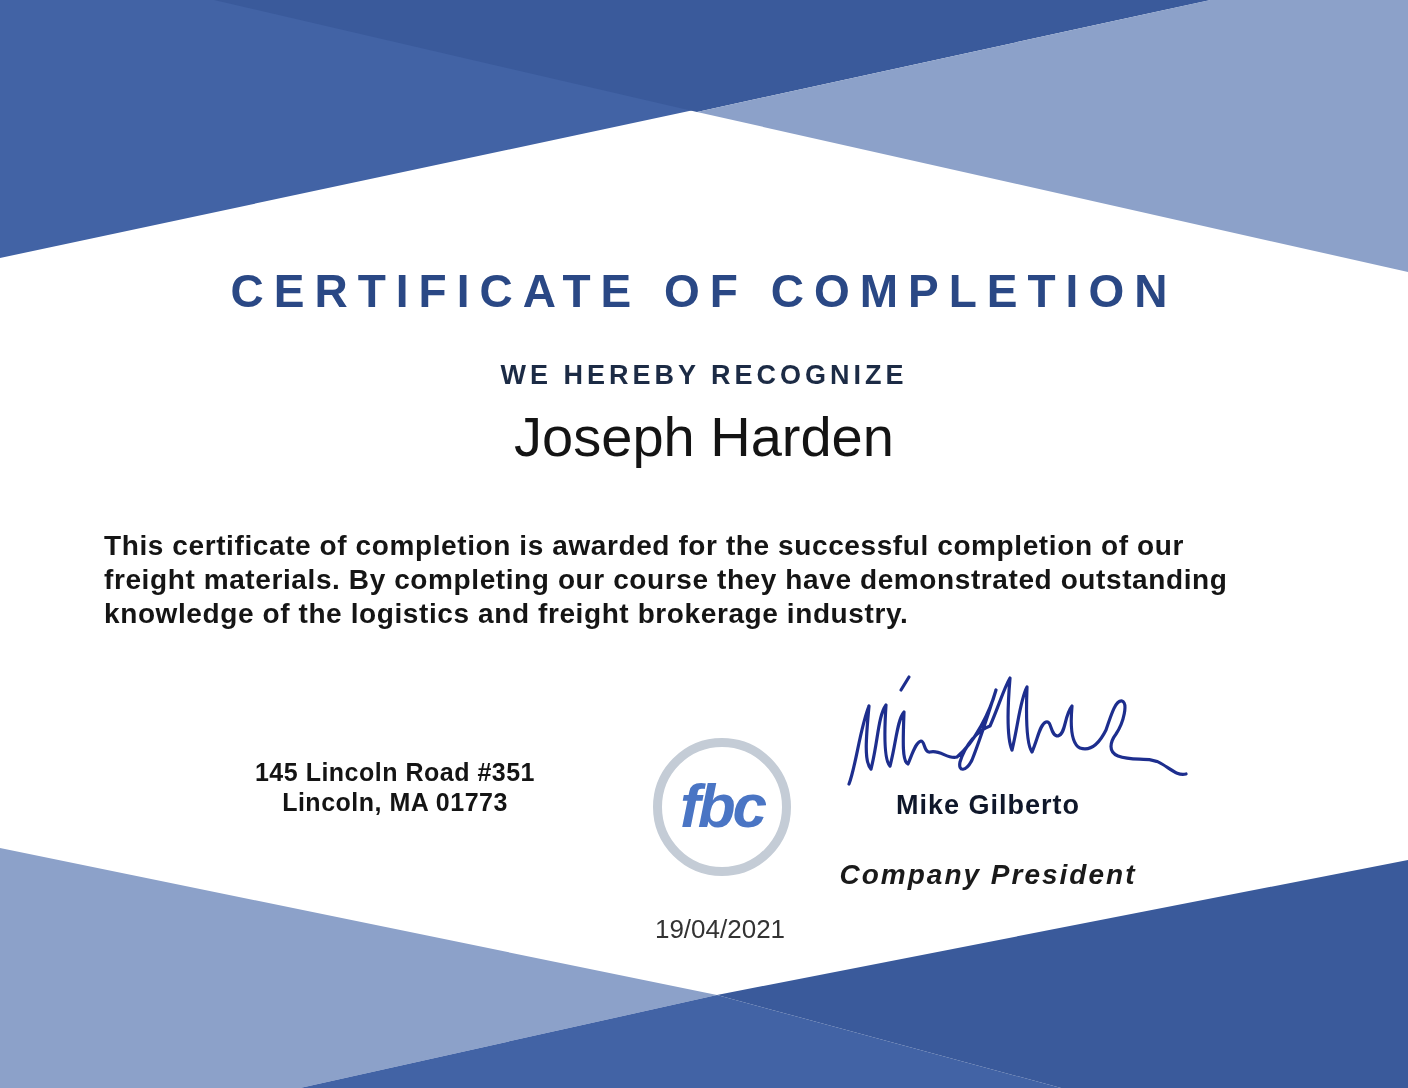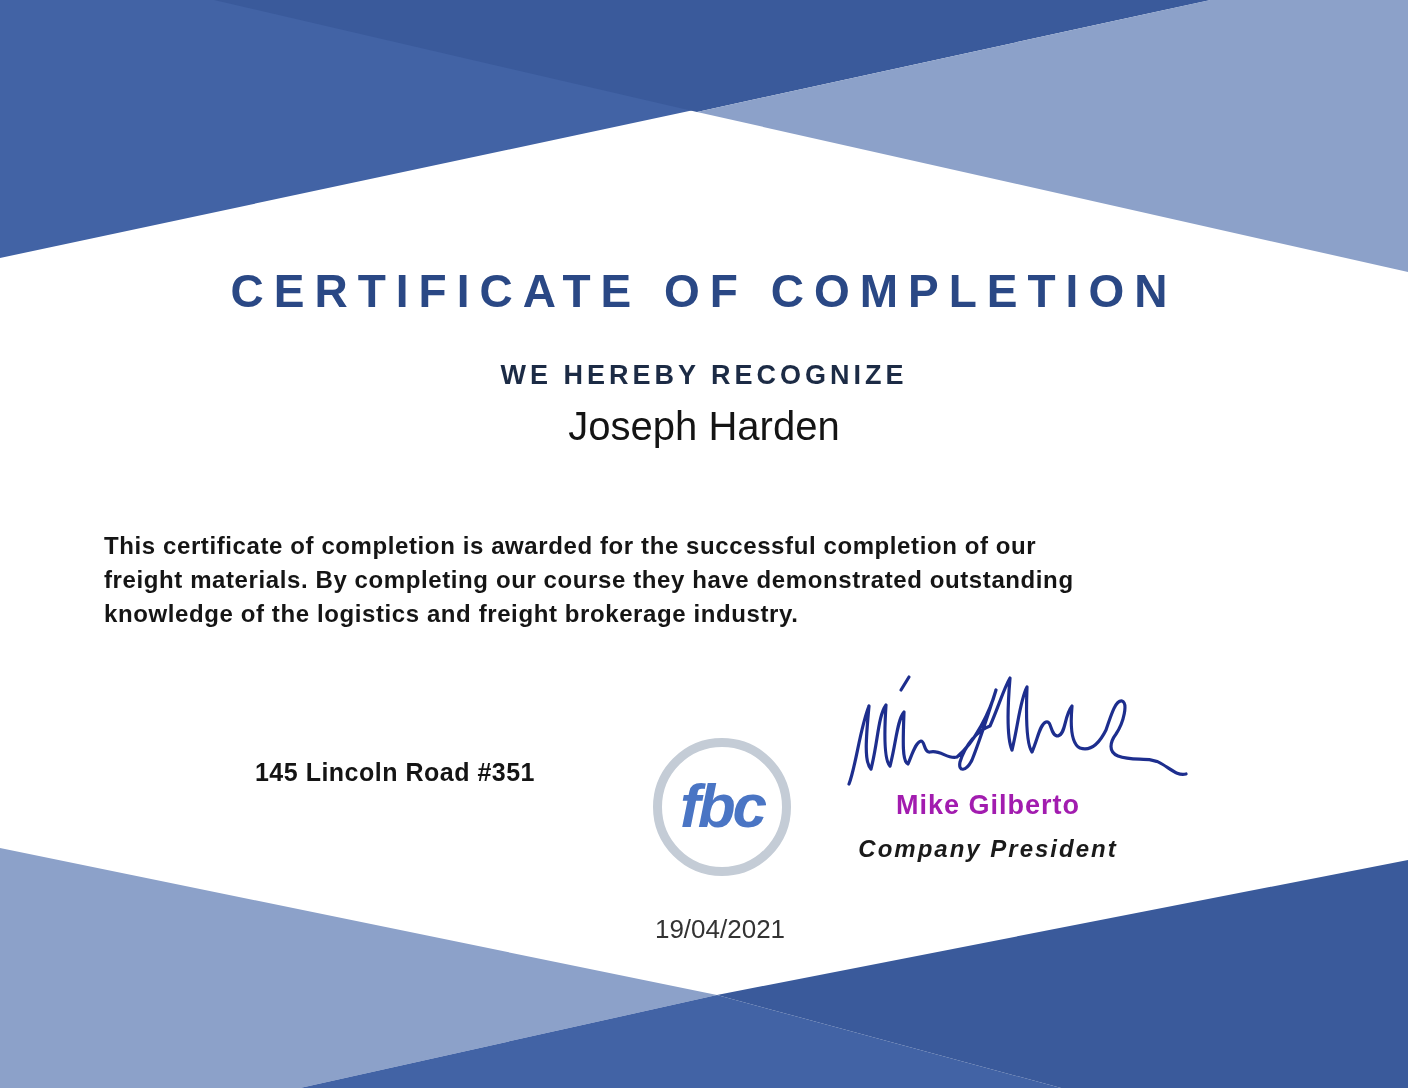--- a/index.html
+++ b/index.html
@@ -12,48 +12,48 @@
   .title{
     left:0;top:248px;width:1408px;text-align:center;
     font-size:46px;font-weight:700;letter-spacing:10px;color:#2a4885;margin-top:16px;
   }
   .subtitle{
     left:0;top:360px;width:1408px;text-align:center;
     font-size:27px;font-weight:700;letter-spacing:4px;color:#1c2b45;
   }
   .recipient{
     left:0;top:404px;width:1408px;text-align:center;
-    font-size:40px;font-weight:400;color:#141414;
+    font-size:56px;font-weight:400;color:#141414;
   }
   .body-text{
     left:104px;top:529px;width:1220px;
-    font-size:24px;font-weight:700;letter-spacing:0.6px;color:#151515;
+    font-size:28px;font-weight:700;letter-spacing:0.6px;color:#151515;
   }
   .body-text div{height:34px;line-height:34px;white-space:nowrap;}
   .address{
     left:145px;top:757px;width:500px;text-align:center;
     font-size:25px;font-weight:700;letter-spacing:0.5px;color:#141414;
   }
   .address div{height:30px;line-height:30px;}
   .logo{
     left:653px;top:738px;width:120px;height:120px;
     border:9px solid #c4ccd6;border-radius:50%;background:#ffffff;
     display:flex;align-items:center;justify-content:center;
   }
   .logo span{
     font-size:62px;font-weight:700;font-style:italic;
     letter-spacing:-3px;color:#4a75c4;transform:translateY(-2px);
   }
   .sig-name{
     left:828px;top:790px;width:320px;text-align:center;
-    font-size:27px;font-weight:700;letter-spacing:1px;color:#a21caf;
+    font-size:27px;font-weight:700;letter-spacing:1px;color:#0f172a;
   }
   .sig-title{
-    left:828px;top:835px;width:320px;text-align:center;
-    font-size:24px;font-weight:700;font-style:italic;letter-spacing:2px;color:#1a1a1a;
+    left:828px;top:859px;width:320px;text-align:center;
+    font-size:28px;font-weight:700;font-style:italic;letter-spacing:2px;color:#1a1a1a;
   }
   .date{
     left:530px;top:914px;width:380px;text-align:center;
     font-size:26px;font-weight:400;color:#333333;
   }
 </style>
 </head>
 <body>
 
 <svg id="bg" viewBox="0 0 1408 1088" xmlns="http://www.w3.org/2000/svg">
@@ -110,20 +110,21 @@
 <div class="abs recipient">Joseph Harden</div>
 
 <div class="abs body-text">
   <div>This certificate of completion is awarded for the successful completion of our</div>
   <div>freight materials. By completing our course they have demonstrated outstanding</div>
   <div>knowledge of the logistics and freight brokerage industry.</div>
 </div>
 
 <div class="abs address">
   <div>145 Lincoln Road #351</div>
+  <div>Lincoln, MA 01773</div>
 </div>
 
 <div class="abs logo">
   <span>fbc</span>
 </div>
 
 <div class="abs sig-name">Mike Gilberto</div>
 
 <div class="abs sig-title">Company President</div>
 

